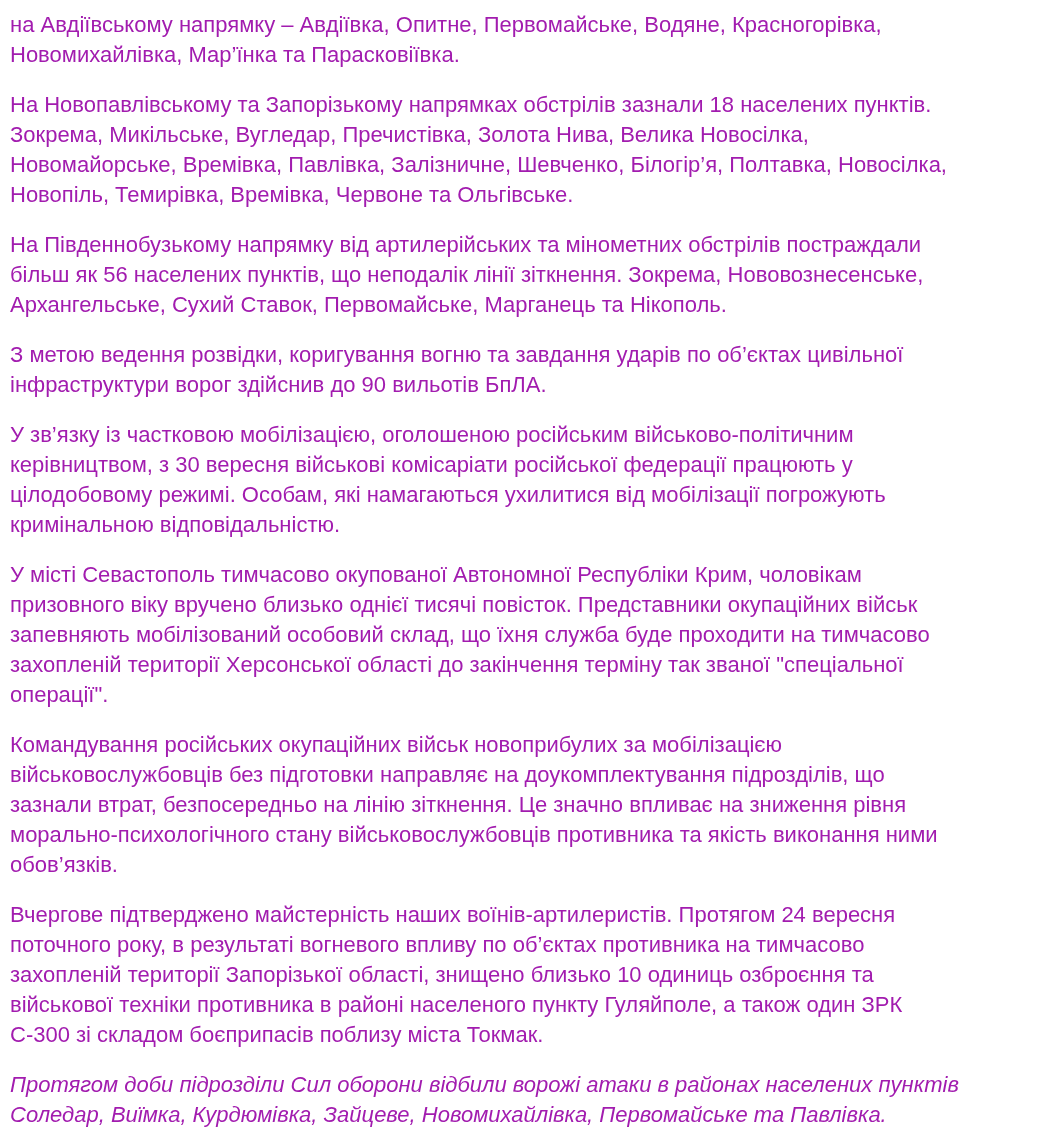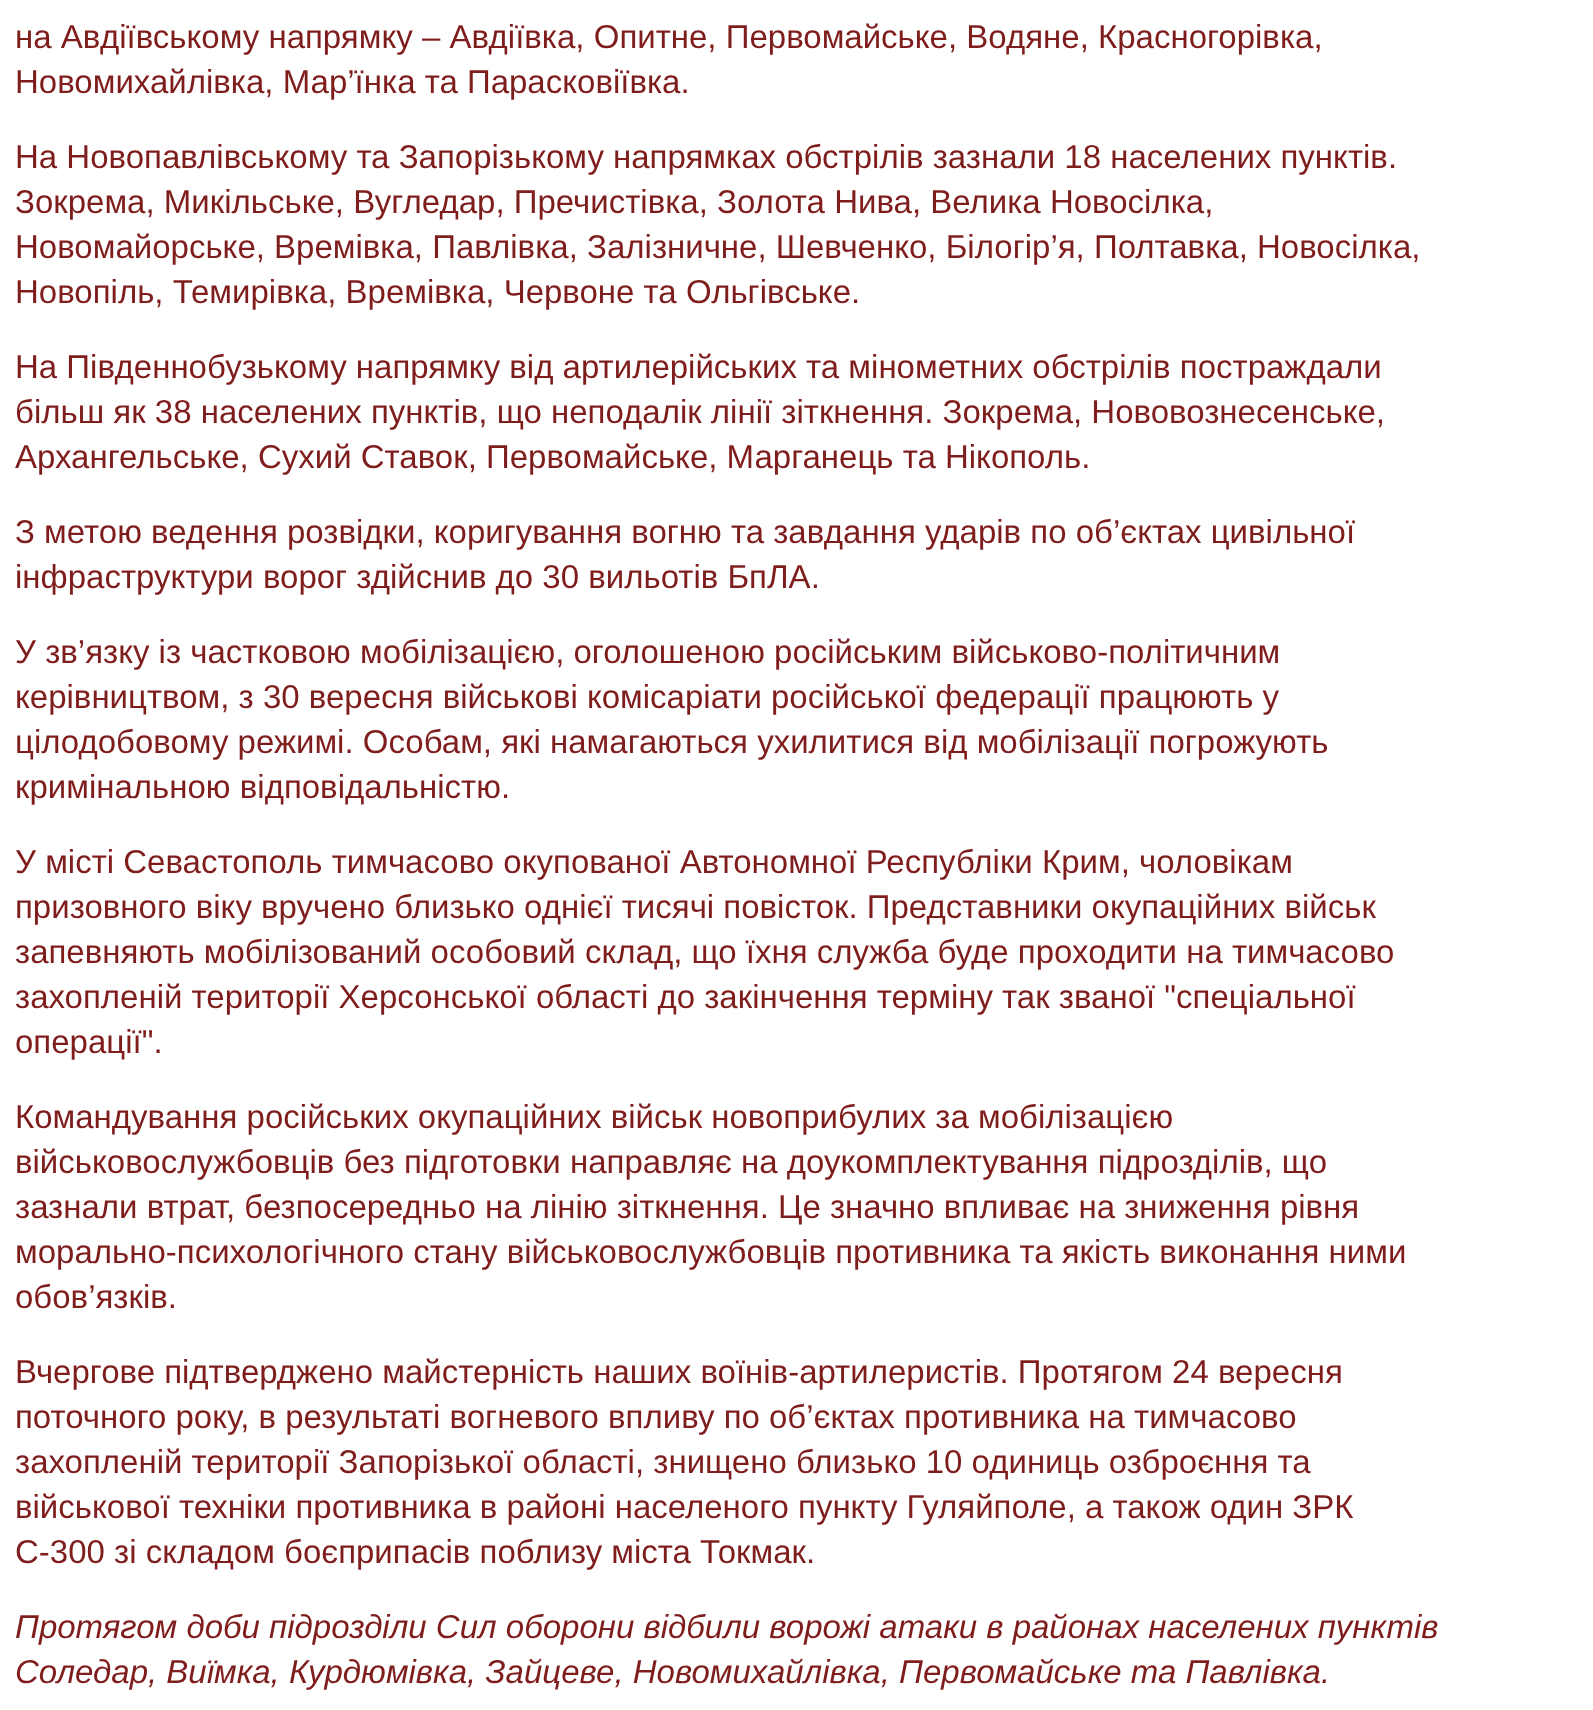--- a/index.html
+++ b/index.html
@@ -12,21 +12,21 @@
     height: 1140px;
     overflow: hidden;
   }
   .doc {
     box-sizing: border-box;
     width: 978px;
     padding: 10px 16px 0 10px;
     font-family: "Liberation Sans", sans-serif;
     font-size: 22px;
     line-height: 30px;
-    color: #7f1d1d;
+    color: #a21caf;
     letter-spacing: 0;
   }
   .doc p {
     margin: 0 0 20px 0;
     white-space: pre-line;
   }
   .doc p:last-child {
     margin-bottom: 0;
     font-style: italic;
   }
@@ -35,24 +35,24 @@
 <body>
 
 <main class="doc">
   <p>на Авдіївському напрямку – Авдіївка, Опитне, Первомайське, Водяне, Красногорівка,
 Новомихайлівка, Мар’їнка та Парасковіївка.</p>
   <p>На Новопавлівському та Запорізькому напрямках обстрілів зазнали 18 населених пунктів.
 Зокрема, Микільське, Вугледар, Пречистівка, Золота Нива, Велика Новосілка,
 Новомайорське, Времівка, Павлівка, Залізничне, Шевченко, Білогір’я, Полтавка, Новосілка,
 Новопіль, Темирівка, Времівка, Червоне та Ольгівське.</p>
   <p>На Південнобузькому напрямку від артилерійських та мінометних обстрілів постраждали
-більш як 38 населених пунктів, що неподалік лінії зіткнення. Зокрема, Нововознесенське,
+більш як 56 населених пунктів, що неподалік лінії зіткнення. Зокрема, Нововознесенське,
 Архангельське, Сухий Ставок, Первомайське, Марганець та Нікополь.</p>
   <p>З метою ведення розвідки, коригування вогню та завдання ударів по об’єктах цивільної
-інфраструктури ворог здійснив до 30 вильотів БпЛА.</p>
+інфраструктури ворог здійснив до 90 вильотів БпЛА.</p>
   <p>У зв’язку із частковою мобілізацією, оголошеною російським військово-політичним
 керівництвом, з 30 вересня військові комісаріати російської федерації працюють у
 цілодобовому режимі. Особам, які намагаються ухилитися від мобілізації погрожують
 кримінальною відповідальністю.</p>
   <p>У місті Севастополь тимчасово окупованої Автономної Республіки Крим, чоловікам
 призовного віку вручено близько однієї тисячі повісток. Представники окупаційних військ
 запевняють мобілізований особовий склад, що їхня служба буде проходити на тимчасово
 захопленій території Херсонської області до закінчення терміну так званої "спеціальної
 операції".</p>
   <p>Командування російських окупаційних військ новоприбулих за мобілізацією

